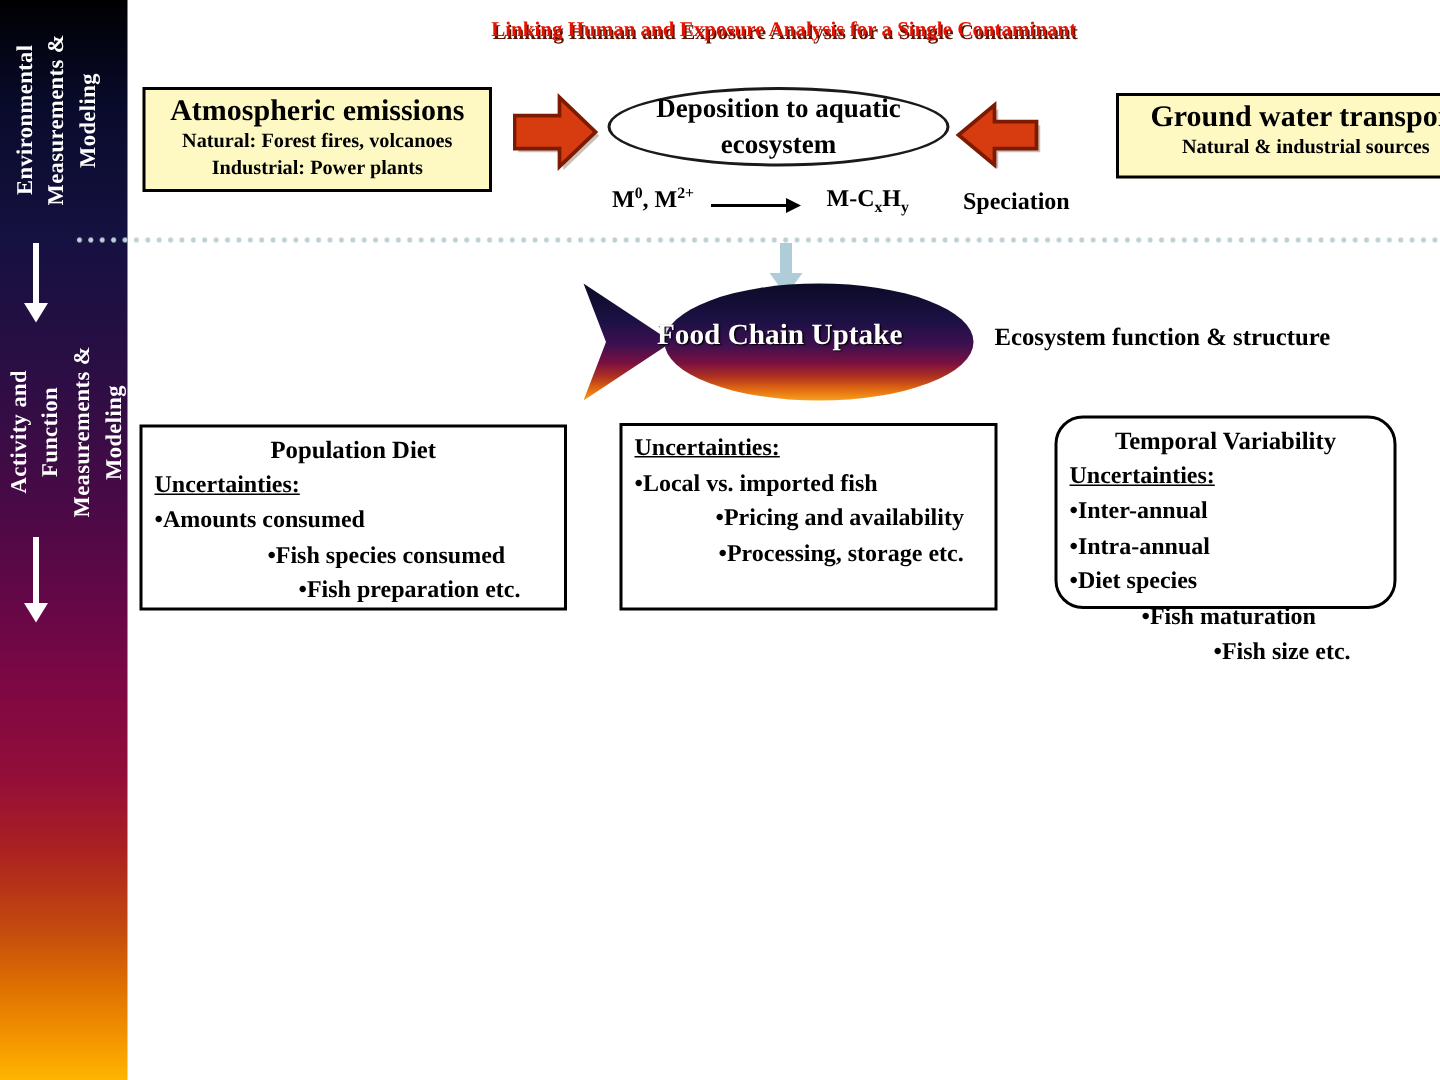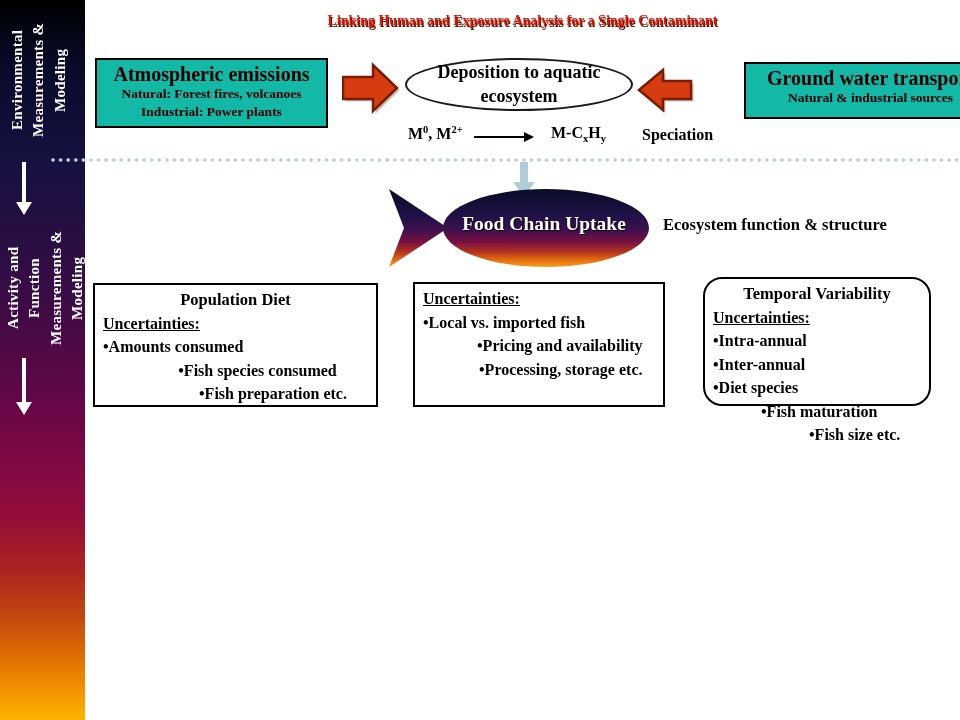--- a/index.html
+++ b/index.html
@@ -33,21 +33,21 @@
   .a2{left:16px;top:358px;height:57px;} .a2 .shaft{height:44px;} .a2 .head{top:44px;}
 
   
   .title{
     position:absolute;left:85px;right:0;top:13px;text-align:center;
     font-weight:bold;font-size:14px;color:#e21300;
     text-shadow:1px 2px 0 #5f1202;
   }
 
   
-  .srcbox{position:absolute;border:2px solid #000;background:#14b8a6;text-align:center;box-sizing:border-box;}
+  .srcbox{position:absolute;border:2px solid #000;background:#fef9c3;text-align:center;box-sizing:border-box;}
   .srcbox.atm{left:95px;top:58px;width:233px;height:70px;padding-top:3px;}
   .srcbox.gw{left:744px;top:62px;width:253px;height:57px;padding-top:3px;}
   .srcbox .big{font-size:20px;font-weight:bold;line-height:1.1;}
   .srcbox .small{font-size:13.5px;font-weight:bold;line-height:1.3;}
 
   
   .block-arrow{position:absolute;}
   .block-arrow.right{left:342px;top:62px;}
   .block-arrow.left{left:636px;top:67px;}
 
@@ -80,21 +80,21 @@
   
   .flow-arrow{position:absolute;left:513px;top:162px;width:22px;height:36px;}
   .flow-arrow .shaft{position:absolute;left:7px;top:0;width:8px;height:21px;background:#aecdd8;}
   .flow-arrow .head{position:absolute;left:0;top:20px;width:0;height:0;
     border-left:11px solid transparent;border-right:11px solid transparent;border-top:15px solid #aecdd8;}
 
   
   .fish{position:absolute;left:388px;top:186px;width:262px;height:84px;}
   .fish svg{position:absolute;left:0;top:0;}
   .fish-label{
-    position:absolute;left:50px;top:27px;width:212px;text-align:center;
+    position:absolute;left:50px;top:27px;width:212px;
     color:#fff;font-weight:bold;font-size:19.5px;text-shadow:1px 1px 1px #000;
   }
   .eco-label{position:absolute;left:663px;top:215px;font-weight:bold;font-size:16.5px;}
 
   
   .ubox{
     position:absolute;border:2px solid #000;box-sizing:border-box;
     padding:3px 8px 0 8px;font-weight:bold;font-size:16px;line-height:23.5px;
     white-space:nowrap;background:#fff;
   }
@@ -201,20 +201,20 @@
   <div class="ubox ubox2">
     <div class="usub">Uncertainties:</div>
     <div class="bullet">•Local vs. imported fish</div>
     <div class="bullet pl54">•Pricing and availability</div>
     <div class="bullet pl56">•Processing, storage etc.</div>
   </div>
 
   <div class="ubox ubox3">
     <div class="utitle">Temporal Variability</div>
     <div class="usub">Uncertainties:</div>
+    <div class="bullet">•Inter-annual</div>
     <div class="bullet">•Intra-annual</div>
-    <div class="bullet">•Inter-annual</div>
     <div class="bullet">•Diet species</div>
     <div class="bullet pl48">•Fish maturation</div>
     <div class="bullet pl96">•Fish size etc.</div>
   </div>
 
 </div>
 
 </body></html>

